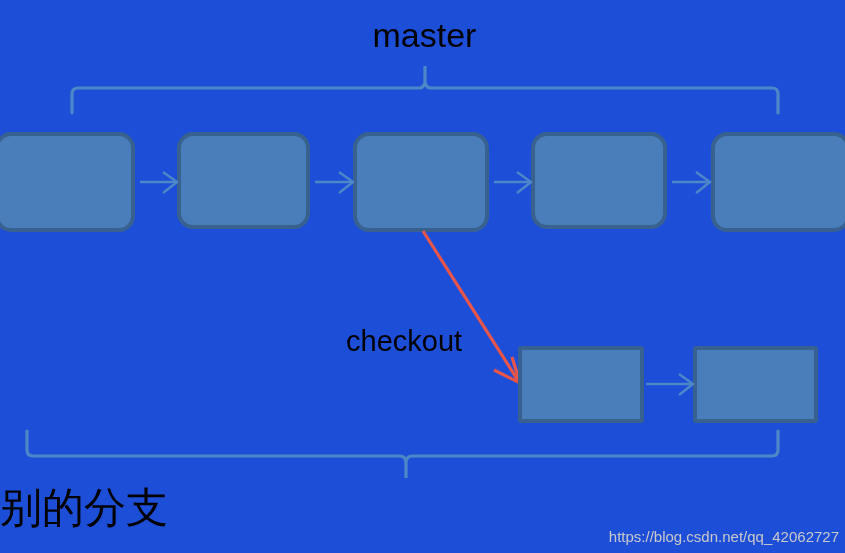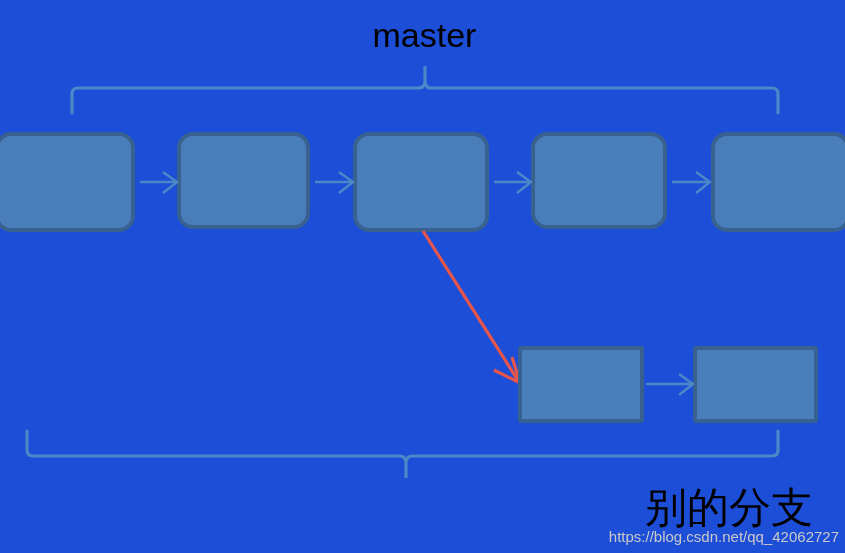--- a/index.html
+++ b/index.html
@@ -42,24 +42,23 @@
   }
   #checkout-label {
     left: 346px;
     top: 327px;
     font-size: 29px;
   }
   #branch-label {
     left: 0;
     top: 487px;
     width: 802px;
-    text-align: right;
+    text-align: left;
     font-size: 42px;
     font-family: "DejaVu Sans", sans-serif;
-    padding-left: 11px;
   }
   #watermark {
     position: absolute;
     right: 6px;
     bottom: 8px;
     color: #c9c9c9;
     font-size: 15px;
     font-family: Liberation Sans, sans-serif;
     white-space: nowrap;
   }
@@ -129,18 +128,19 @@
     <g>
       <path d="M 27 431 L 27 450 Q 27 456 33 456 L 400 456 Q 405 456 406 462 L 406 478
                L 406 462 Q 407 456 412 456 L 772 456 Q 778 456 778 450 L 778 431" fill="none" stroke="#4e87c7" stroke-width="3.2" stroke-linecap="round"></path>
     </g>
   </svg>
 
   <div class="label" id="master-label">
     <span class="inner">master</span>
   </div>
 
+  <div class="label" id="checkout-label">checkout</div>
 
   <div class="label" id="branch-label">别的分支</div>
 
   <div id="watermark">https://blog.csdn.net/qq_42062727</div>
 
 </div>
 
 </body></html>

